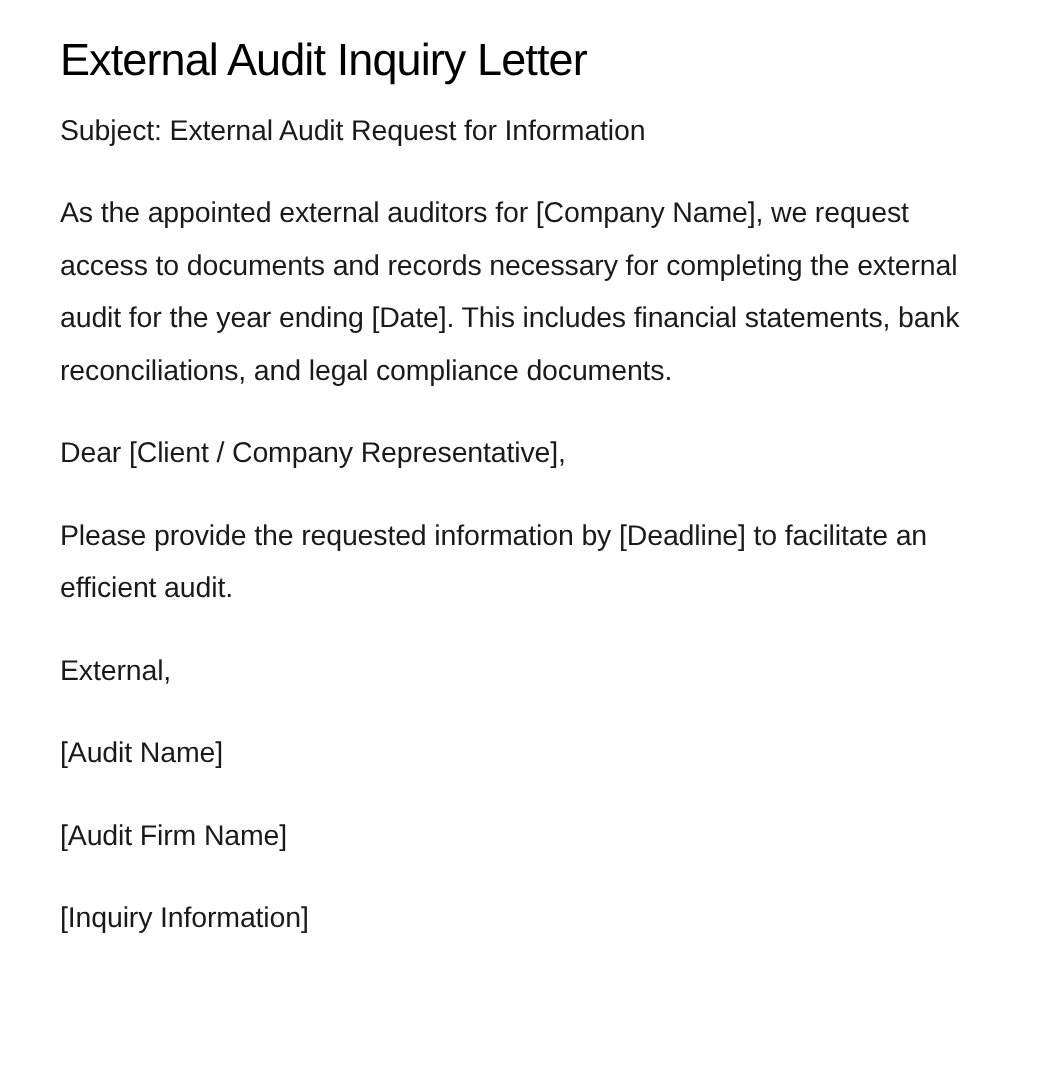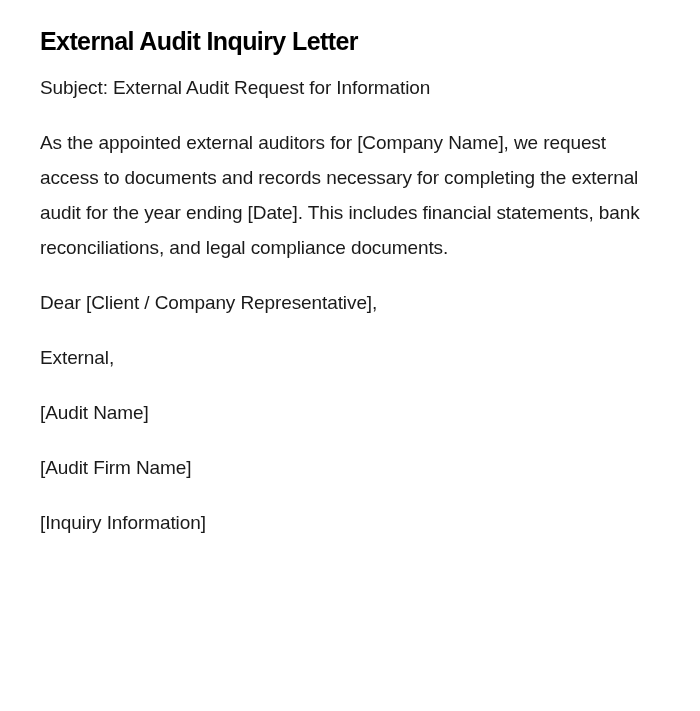--- a/index.html
+++ b/index.html
@@ -4,39 +4,40 @@
   <style>
     html, body { margin: 0; padding: 0; background: #ffffff; }
     body { width: 700px; height: 711px; overflow: hidden; }
     .page {
       padding: 26px 40px 0 40px;
       color: #1a1a1a;
       font-family: "Liberation Sans", sans-serif;
     }
     .title {
       font-family: "Liberation Sans", sans-serif;
-      font-weight: bold;
-      font-size: 25px;
+      font-weight: normal;
+      font-size: 30px;
       letter-spacing: -0.6px;
       color: #000;
       margin: 0 0 14px 0;
       line-height: 30px;
     }
     p {
       margin: 12px 0 20px 0;
       font-size: 19px;
       line-height: 35px;
       letter-spacing: -0.1px;
     }
   </style>
 </head>
 <body>
 
 <div class="page">
   <h1 class="title">External Audit Inquiry Letter</h1>
   <p>Subject: External Audit Request for Information</p>
   <p>As the appointed external auditors for [Company Name], we request access to documents and records necessary for completing the external audit for the year ending [Date]. This includes financial statements, bank reconciliations, and legal compliance documents.</p>
   <p>Dear [Client / Company Representative],</p>
+  <p>Please provide the requested information by [Deadline] to facilitate an efficient audit.</p>
   <p>External,</p>
   <p>[Audit Name]</p>
   <p>[Audit Firm Name]</p>
   <p>[Inquiry Information]</p>
 </div>
 
 </body></html>

